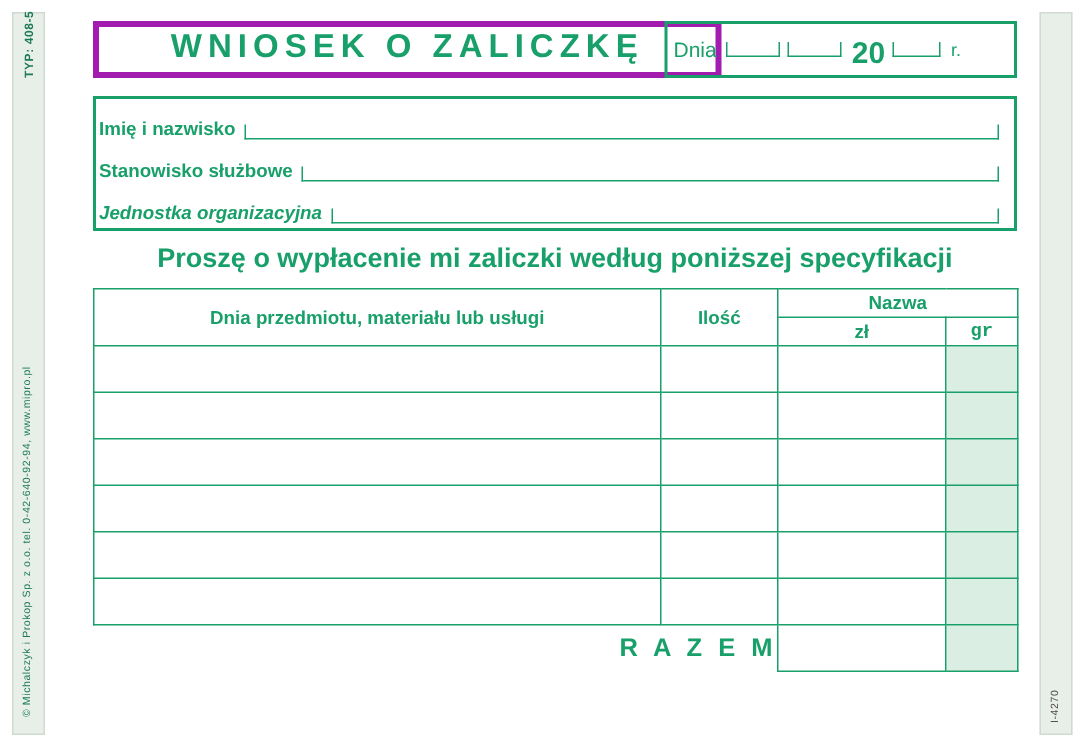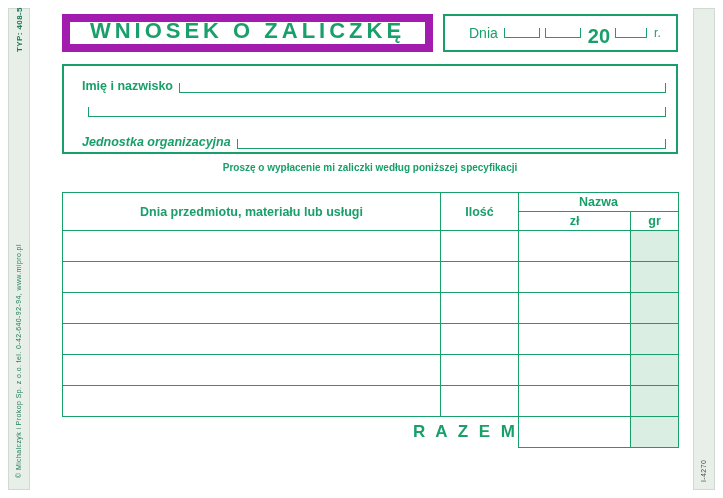--- a/index.html
+++ b/index.html
@@ -79,45 +79,45 @@
 
   
   .title-row {
     position: relative;
     height: 42px;
   }
   .title-box {
     position: absolute;
     left: 16px;
     top: 0;
-    width: 371px;
+    width: 419px;
     height: 38px;
-    border: 8px solid #a21caf;
+    border: 4px solid #a21caf;
     box-sizing: border-box;
     display: flex;
-    align-items: flex-end;
+    align-items: flex-start;
     justify-content: center;
   }
   .title-box .t {
     color: #19a06a;
     font-weight: bold;
     font-size: 22px;
     letter-spacing: 4px;
   }
   .date-box {
     position: absolute;
     left: 397px;
     top: 0;
     width: 235px;
     height: 38px;
     border: 2px solid #19a06a;
     box-sizing: border-box;
     display: flex;
     align-items: center;
-    padding-left: 24px;
+    padding-left: 4px;
     color: #19a06a;
   }
   .date-box .lbl {
     font-size: 14px;
     font-weight: normal;
     margin-right: 6px;
   }
   .slot {
     display: inline-block;
     border-left: 1.6px solid #19a06a;
@@ -146,21 +146,21 @@
     position: absolute;
     left: 16px;
     top: 50px;
     width: 616px;
     height: 90px;
     border: 2px solid #19a06a;
     box-sizing: border-box;
   }
   .pers-line {
     position: absolute;
-    left: 18px;
+    left: 2px;
     right: 10px;
     color: #19a06a;
     font-weight: bold;
     font-size: 12.5px;
     display: flex;
     align-items: flex-end;
   }
   .pers-line .lbl { white-space: nowrap; }
   .pers-line .rule {
     flex: 1;
@@ -176,21 +176,21 @@
 
   
   .instruction {
     position: absolute;
     left: 16px;
     top: 148px;
     width: 616px;
     text-align: center;
     color: #19a06a;
     font-weight: bold;
-    font-size: 10px;
+    font-size: 18px;
   }
 
   
   table.spec {
     position: absolute;
     left: 16px;
     top: 178px;
     width: 616px;
     border-collapse: collapse;
     table-layout: fixed;
@@ -203,21 +203,21 @@
     color: #19a06a;
     font-size: 12.5px;
     font-weight: bold;
     height: 19px;
     padding: 0;
   }
   th.c-name { width: 378px; }
   th.c-qty  { width: 78px; margin-top: 41px; }
   th.c-kw   { width: 160px; }
   th.c-zl   { width: 112px; }
-  th.c-gr   { width: 48px; }
+  th.c-gr   { width: 48px; font-family: Liberation Mono, monospace; }
   table.spec td {
     height: 31px;
     padding: 0;
   }
   td.gr-cell {
     background: #daeee4;
   }
   .razem-row td {
     height: 33px;
     border: none;
@@ -266,20 +266,21 @@
         <span class="r">r.</span>
       </div>
     </div>
 
     <div class="pers-box">
       <div class="pers-line pl1">
         <span class="lbl">Imię i nazwisko</span>
         <span class="rule"></span>
       </div>
       <div class="pers-line pl2">
+        <span class="lbl">Stanowisko służbowe</span>
         <span class="rule"></span>
       </div>
       <div class="pers-line pl3">
         <span class="lbl">Jednostka organizacyjna</span>
         <span class="rule"></span>
       </div>
     </div>
 
     <div class="instruction">Proszę o wypłacenie mi zaliczki według poniższej specyfikacji</div>
 

